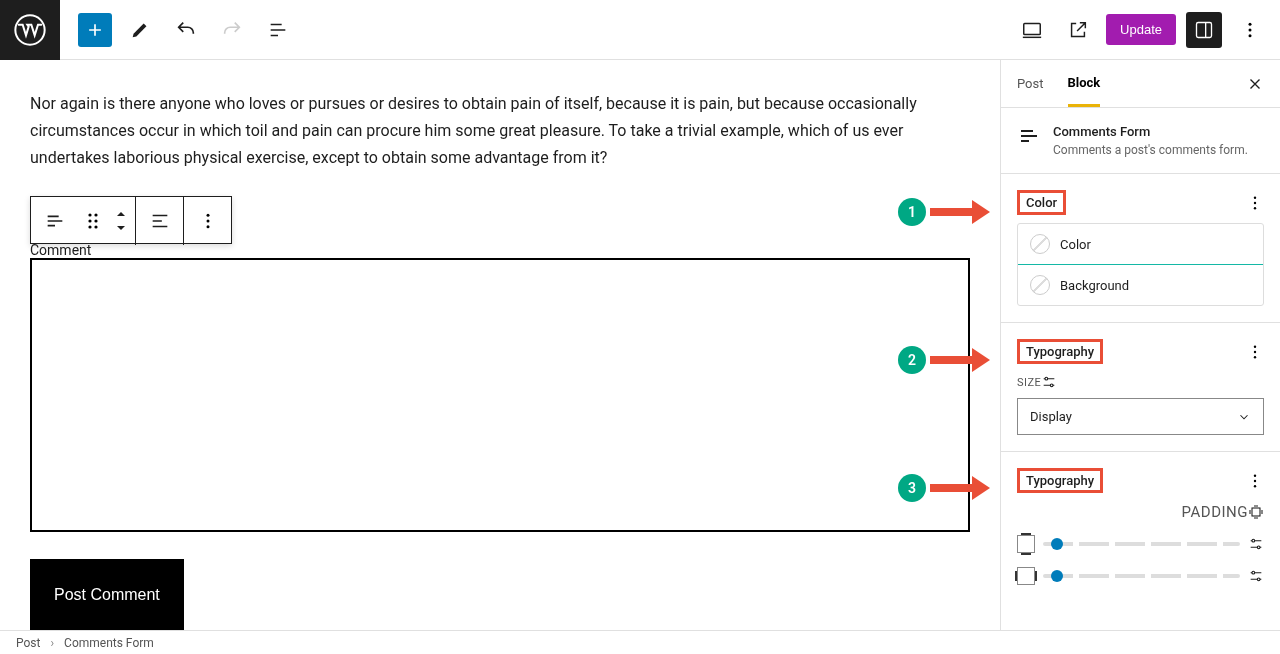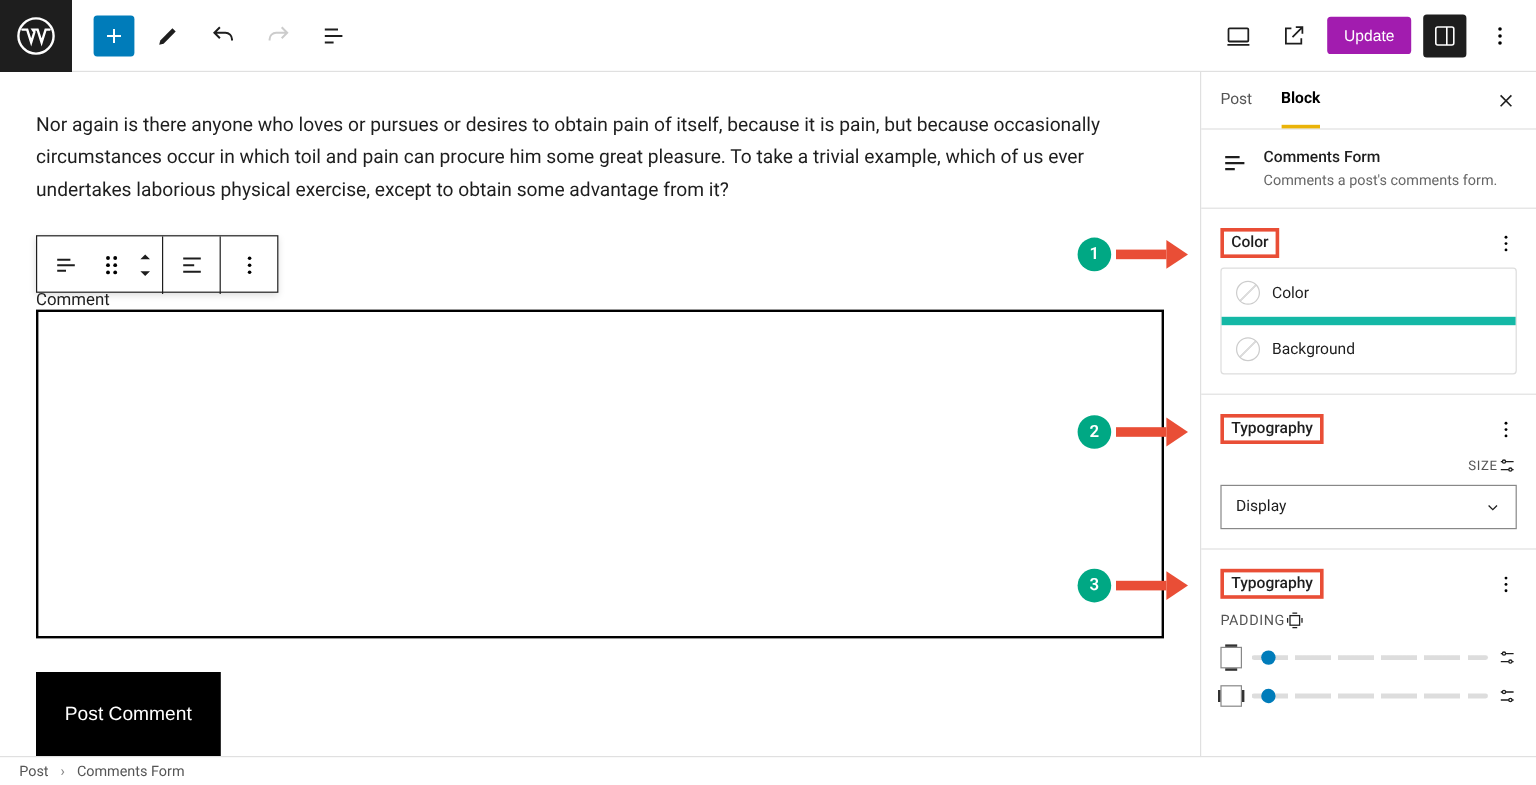--- a/index.html
+++ b/index.html
@@ -40,27 +40,27 @@
 .block-header .bh-desc { font-size: 12px; color: #666; }
 
 .panel { border-bottom: 1px solid #e0e0e0; padding: 16px; position: relative; }
 .panel-head { display: flex; align-items: center; justify-content: space-between; margin-bottom: 8px; }
 .panel-title { font-size: 13px; font-weight: 500; }
 .panel-more { cursor: pointer; }
 .highlight { border: 3px solid #e94e36; padding: 2px 6px; display: inline-block; background: #fff; }
 
 .color-rows { border: 1px solid #ddd; border-radius: 3px; margin-top: 6px; }
 .color-row { display: flex; align-items: center; gap: 10px; padding: 10px 12px; font-size: 13px; cursor: pointer; }
-.color-row + .color-row { border-top: 7px solid #14b8a6; text-align: right; }
+.color-row + .color-row { border-top: 1px solid #14b8a6; text-align: right; }
 .swatch { width: 20px; height: 20px; border-radius: 50%; border: 1px solid #ccc; background: linear-gradient(135deg, #fff 47%, #ddd 47% 53%, #fff 53%); }
 
-.size-label { font-size: 11px; color: #555; letter-spacing: .5px; margin-top: 10px; display: flex; justify-content: flex-end; align-items: center; }
+.size-label { font-size: 11px; color: #555; letter-spacing: .5px; margin-top: 10px; display: flex; justify-content: flex-start; align-items: center; }
 .select-box { margin-top: 8px; border: 1px solid #888; padding: 10px 12px; display: flex; justify-content: space-between; align-items: center; cursor: pointer; font-size: 13px; }
 
-.padding-label { font-size: 12px; color: #555; letter-spacing: .5px; margin-top: 10px; display: flex; justify-content: flex-start; align-items: center; }
+.padding-label { font-size: 15px; color: #555; letter-spacing: .5px; margin-top: 10px; display: flex; justify-content: flex-end; align-items: center; }
 .slider-row { display: flex; align-items: center; gap: 8px; margin-top: 14px; }
 .slider-track { flex: 1; height: 4px; background: repeating-linear-gradient(to right, #ddd 0 30px, transparent 30px 36px); border-radius: 4px; position: relative; }
 .slider-dot { width: 12px; height: 12px; background: #007cba; border-radius: 50%; position: absolute; top: -4px; left: 8px; }
 .slider-icon-box { width: 18px; height: 18px; border: 1px solid #888; position: relative; }
 .slider-icon-box.vert::before, .slider-icon-box.vert::after { content:""; position:absolute; left:3px; right:3px; height:2px; background:#333; }
 .slider-icon-box.vert::before { top: -3px; }
 .slider-icon-box.vert::after { bottom: -3px; }
 .slider-icon-box.horz::before, .slider-icon-box.horz::after { content:""; position:absolute; top:3px; bottom:3px; width:2px; background:#333; }
 .slider-icon-box.horz::before { left: -3px; }
 .slider-icon-box.horz::after { right: -3px; }

